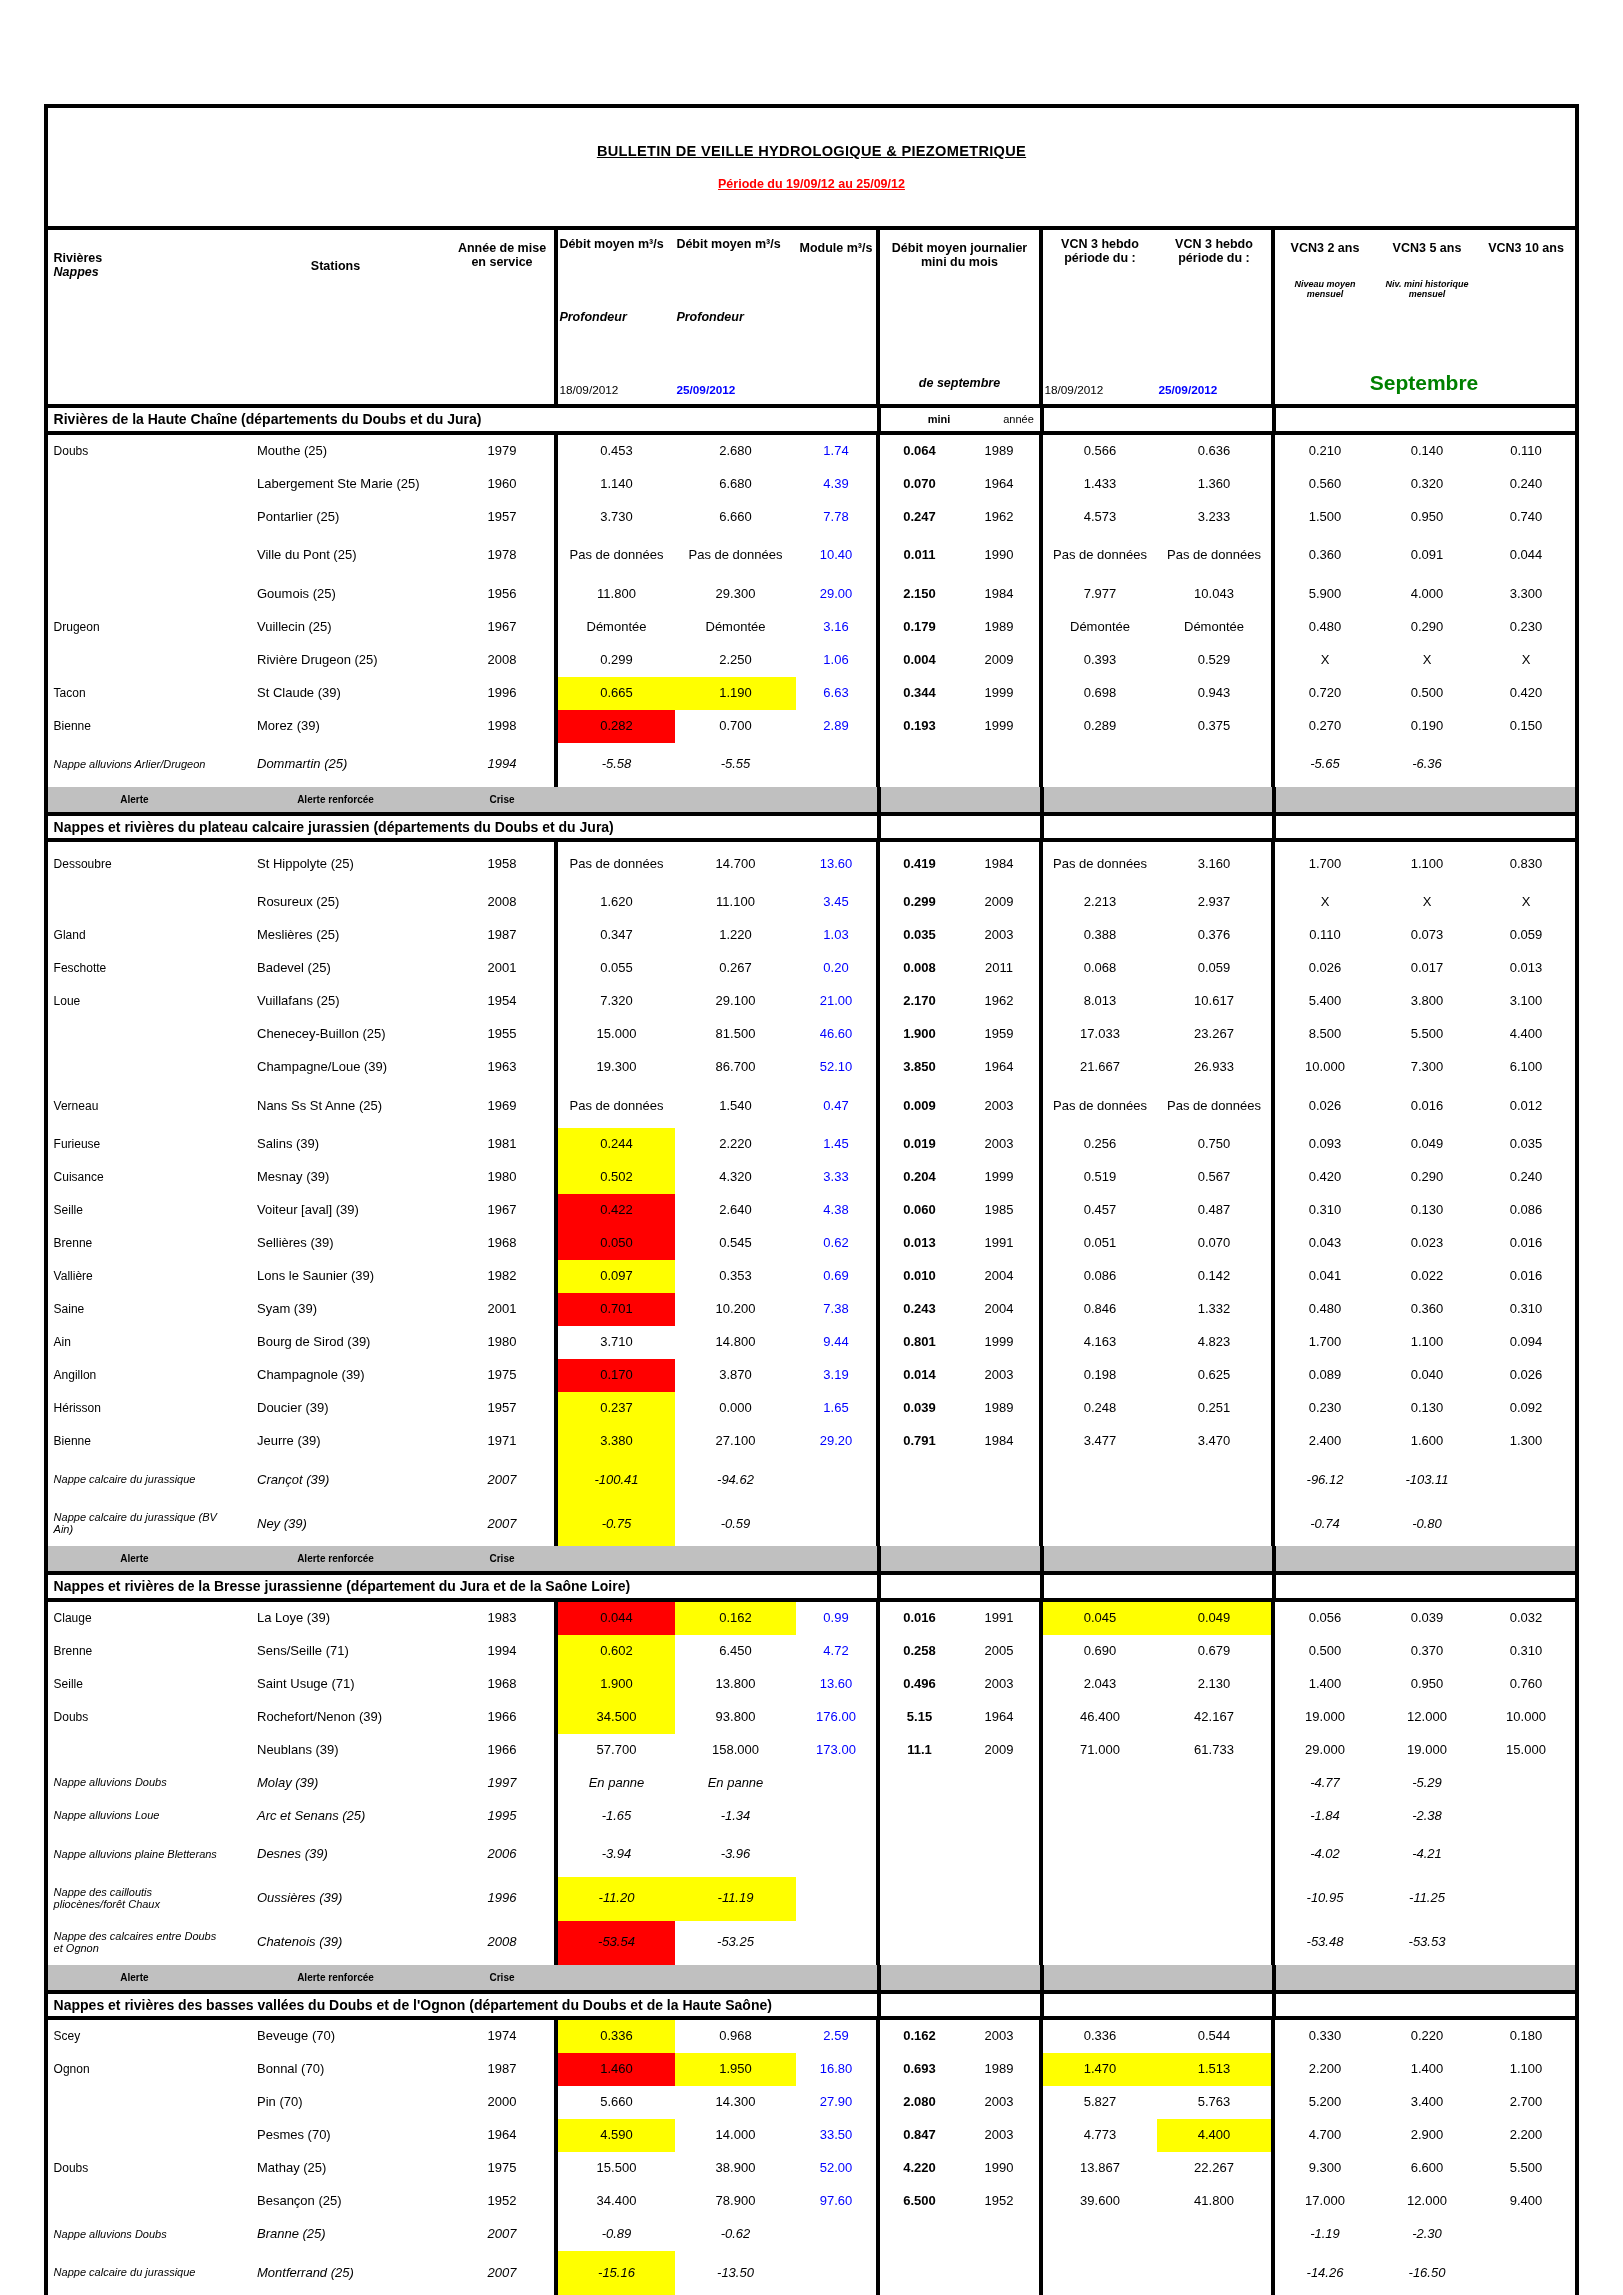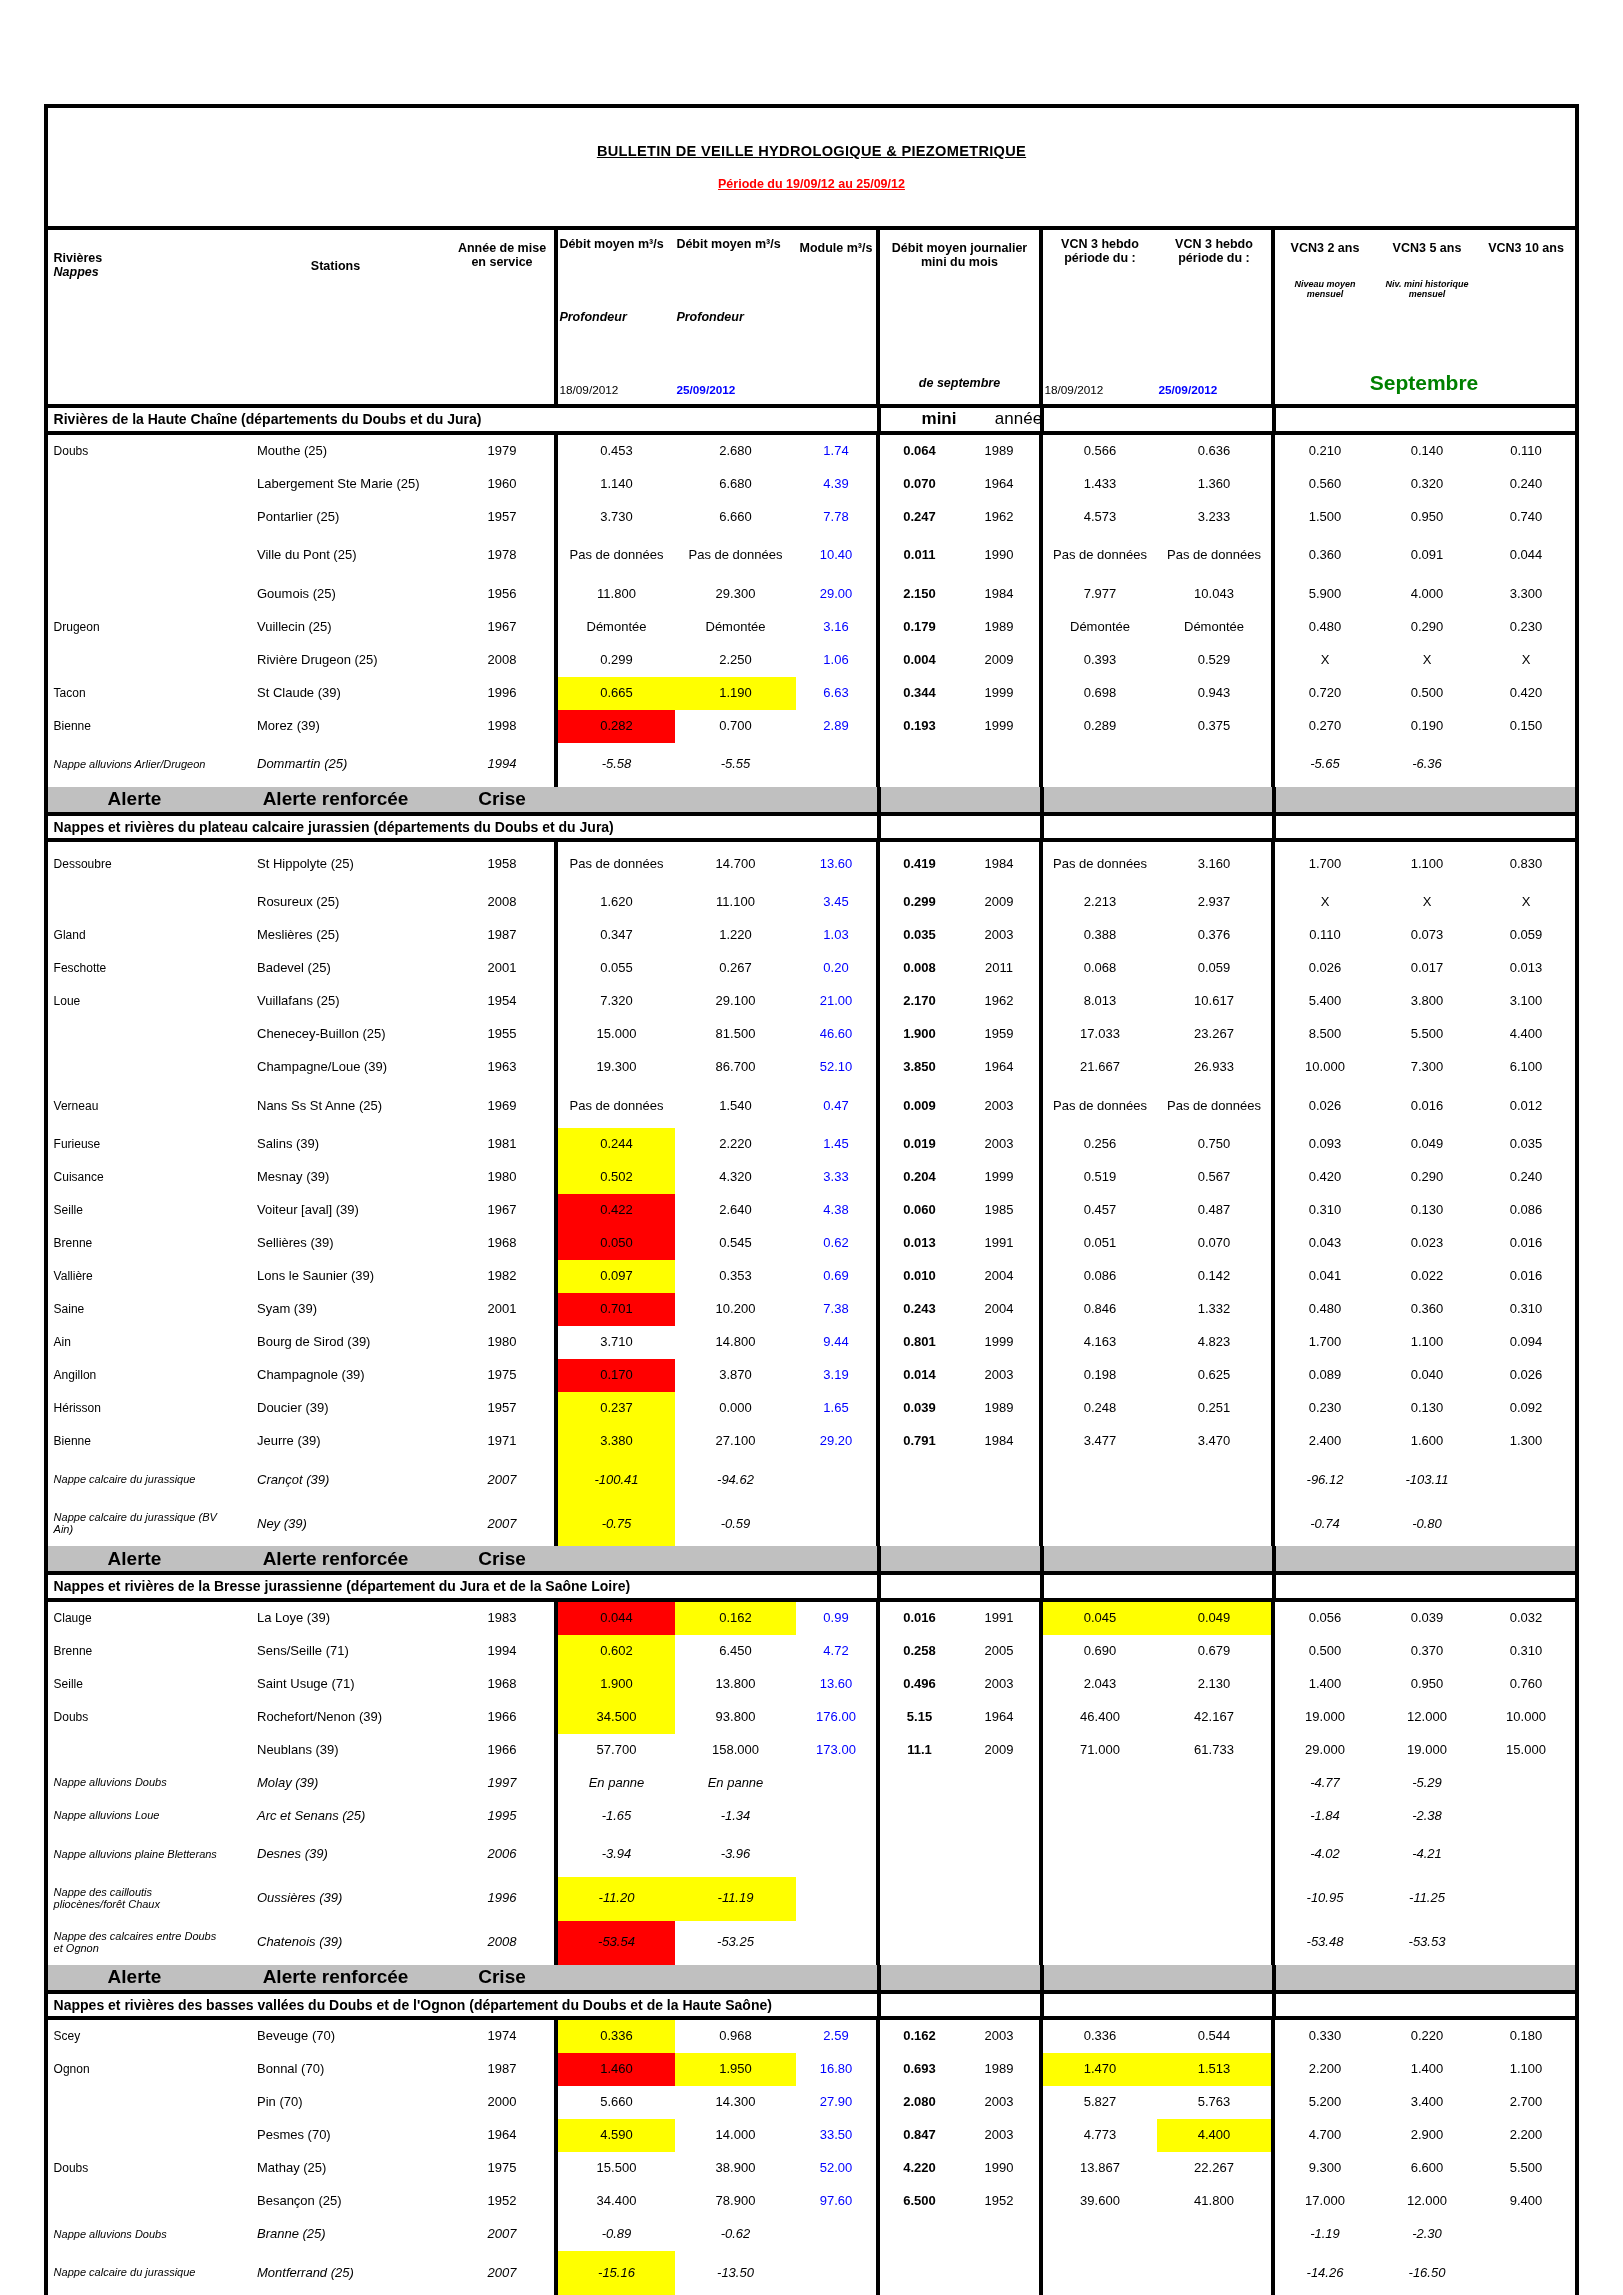--- a/index.html
+++ b/index.html
@@ -61,25 +61,25 @@
   .nappe .cell.c-riv{font-size:11px;}
   .cell.blue{color:#00f;}
   .cell.boldv{font-weight:bold;}
   .bgY{background:#ffff00;}
   .bgR{background:#ff0000;}
 
   
   .banner{display:grid;grid-template-columns:829px 83px 80px 232px 302px;min-height:30.5px;
           border-top:4.2px solid #000;border-bottom:4.2px solid #000;}
   .banner .btxt{display:flex;align-items:center;padding-left:5.6px;font-weight:bold;font-size:14px;}
-  .banner .bcell{display:flex;align-items:center;justify-content:center;font-size:17px;padding-left:37px;}
+  .banner .bcell{display:flex;align-items:center;justify-content:center;font-size:11px;padding-left:37px;}
   .banner .bcell.bmini{font-weight:bold;}
   .legend{display:grid;grid-template-columns:173px 229px 104px 323px 163px 232px 302px;
           min-height:25px;background:#c0c0c0;}
-  .legend .lcell{display:flex;align-items:center;justify-content:center;font-weight:bold;font-size:19px;}
+  .legend .lcell{display:flex;align-items:center;justify-content:center;font-weight:bold;font-size:10px;}
 </style>
 </head>
 <body>
 
 <div class="page">
   <div class="doc">
 
     <div class="title-block">
       <div class="doc-title">BULLETIN DE VEILLE HYDROLOGIQUE &amp; PIEZOMETRIQUE</div>
       <div class="doc-subtitle">Période du 19/09/12 au 25/09/12</div>

